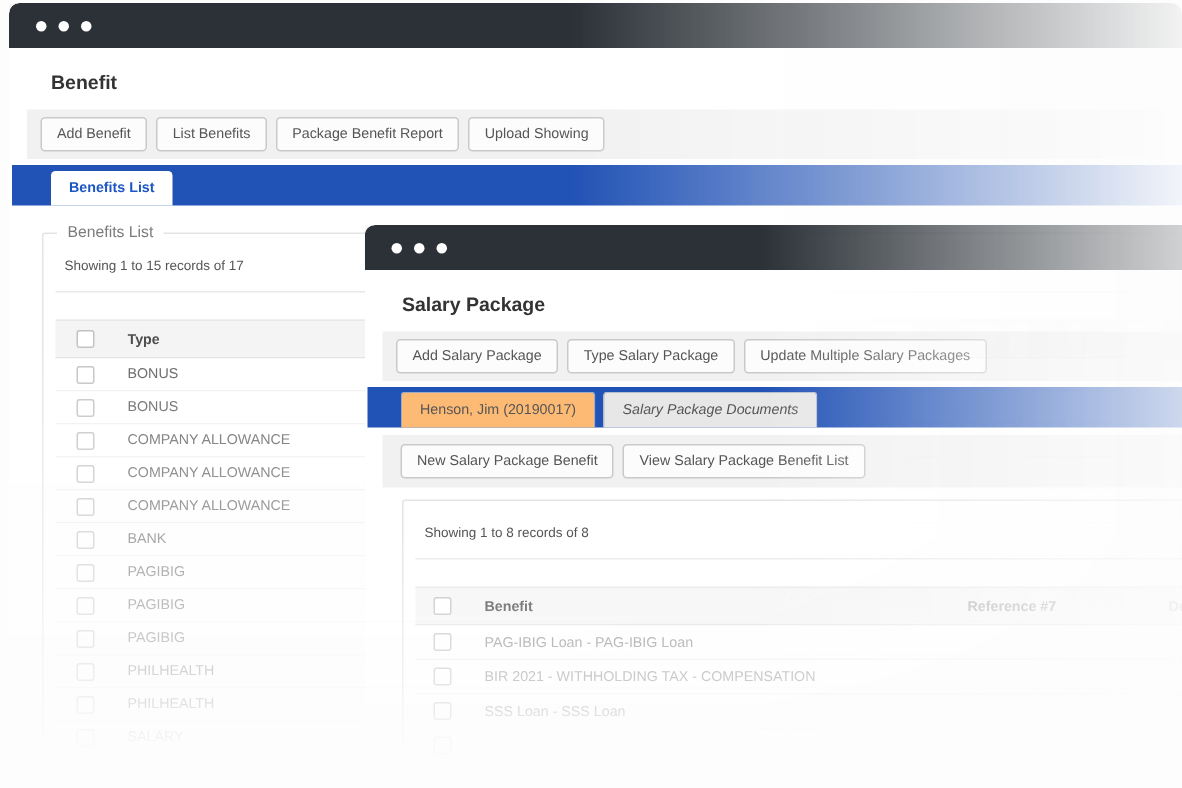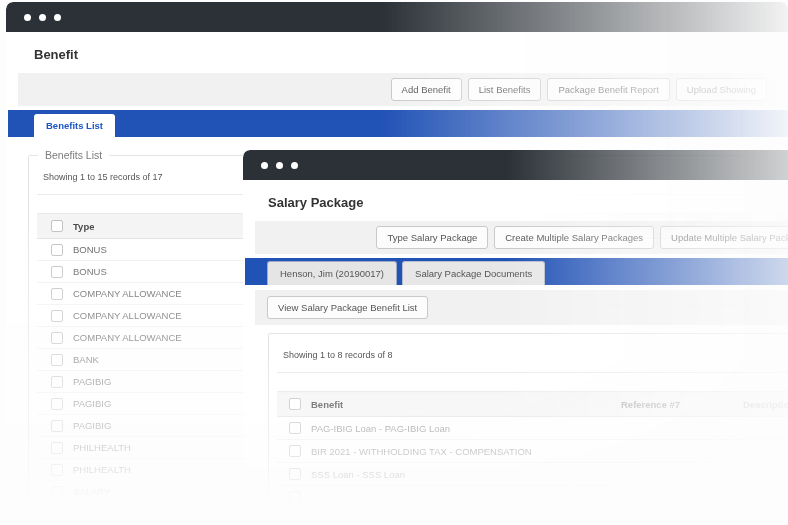--- a/index.html
+++ b/index.html
@@ -28,48 +28,48 @@
             mask-image:linear-gradient(to right,#000 44%,rgba(0,0,0,0.06) 100%);
   }
   .window{
     width:100%;height:100%;background:#fff;border-radius:7px;
     box-shadow:0 5px 18px rgba(0,0,0,0.16);overflow:hidden;
   }
   .titlebar{height:30px;background:#2b3137;display:flex;align-items:center;padding-left:18px;gap:8px;border-radius:7px 7px 0 0;}
   .dot{width:7px;height:7px;border-radius:50%;background:#fff;}
   .win-title{font-size:13px;font-weight:bold;color:#333;margin:15px 0 0 28px;}
   #front-inner .win-title{margin-left:25px;}
-  .toolbar{margin:11px 12px 0 12px;background:#f1f1f1;padding:5px 9px;display:flex;gap:6px;align-items:center;justify-content:flex-end;}
+  .toolbar{margin:11px 12px 0 12px;background:#f1f1f1;padding:5px 9px;display:flex;gap:6px;align-items:center;}
   .btn{
     background:#fcfcfc;border:1px solid #c9c9c9;border-radius:3px;
     font-size:9.5px;color:#555;padding:5px 10px;white-space:nowrap;cursor:pointer;flex:none;
     font-family:"Liberation Sans",sans-serif;
   }
   .tabbar{margin:4px 0 0 2px;background:#2152b5;height:27px;display:flex;align-items:flex-end;gap:5px;}
   #back-inner .tabbar{padding-left:26px;}
   #front-inner .tabbar{padding-left:22px;}
   .tab{font-size:9.5px;padding:6px 12px;border-radius:3px 3px 0 0;white-space:nowrap;cursor:pointer;}
   .tab.active{background:#fff;color:#1b56c4;font-weight:bold;}
-  .tab.t-light{background:#e5e5e5;color:#555;border:1px solid #9fabc4;border-bottom:none;}
-  .tab.t-gray{background:#e7e7e7;color:#555;border:1px solid #b5bdcd;border-bottom:none;}
+  .tab.t-light{background:#fdba74;color:#555;border:1px solid #9fabc4;border-bottom:none;}
+  .tab.t-gray{background:#e7e7e7;color:#555;border:1px solid #b5bdcd;border-bottom:none;font-style:italic;}
   .subtoolbar{margin:5px 12px 0 12px;background:#f1f1f1;padding:6px 12px;display:flex;gap:6px;align-items:center;}
   .fieldset{position:relative;border:1px solid #e4e4e4;border-radius:2px;padding:14px 0 40px 8px;}
   #back-inner .fieldset{margin:18px 0 0 22px;height:340px;}
   #front-inner .fieldset{margin:8px 0 0 25px;height:200px;}
   .legend{position:absolute;top:-7px;left:9px;background:#fff;padding:0 7px;font-size:10.5px;color:#7c7c7c;white-space:nowrap;}
   .summary{font-size:9px;color:#555;margin:2px 0 12px 6px;}
   .rule{border:none;border-top:1px solid #e9e9e9;margin:0;}
   .table{margin-top:18px;}
   .thead{display:flex;align-items:center;background:#f4f4f4;height:24px;font-size:9.5px;font-weight:bold;color:#4a4a4a;border-top:1px solid #e8e8e8;border-bottom:1px solid #e2e2e2;}
   .trow{display:flex;align-items:center;height:21px;font-size:9.5px;color:#606060;border-bottom:1px solid #f0f0f0;background:#fff;}
   #front-inner .trow{height:22px;color:#8a8a8a;}
   .cb{width:10px;height:10px;border:1px solid #c2c2c2;border-radius:2px;background:#fff;flex:none;cursor:pointer;}
   #back-inner .cb{margin-left:14px;}
   #front-inner .cb{margin-left:12px;}
-  .cell{margin-left:10px;white-space:nowrap;overflow:hidden;}
+  .cell{margin-left:22px;white-space:nowrap;overflow:hidden;}
   .c-benefit{width:300px;}
   .c-ref{width:112px;color:#9a9a9a;}
   .c-desc{color:#b5b5b5;}
   .bottom-fade{
     position:absolute;left:0;right:0;bottom:0;height:58px;z-index:9;pointer-events:none;
     background:linear-gradient(to bottom,rgba(253,253,253,0),#fdfdfd 88%);
   }
 </style>
 </head>
 <body>
@@ -166,32 +166,33 @@
 <div id="front-inner">
 <div class="window">
   <div class="titlebar">
     <span class="dot"></span>
     <span class="dot"></span>
     <span class="dot"></span>
   </div>
   <div class="win-title">Salary Package</div>
 
   <div class="toolbar">
+    <button class="btn">Add Salary Package</button>
     <button class="btn">Type Salary Package</button>
-    <button class="btn">Create Multiple Salary Packages</button>
     <button class="btn">Update Multiple Salary Packages</button>
 
   </div>
 
   <div class="tabbar">
     <div class="tab t-light">Henson, Jim (20190017)</div>
     <div class="tab t-gray">Salary Package Documents</div>
   </div>
 
   <div class="subtoolbar">
+    <button class="btn">New Salary Package Benefit</button>
     <button class="btn">View Salary Package Benefit List</button>
   </div>
 
   <div class="fieldset">
     <div class="summary">Showing 1 to 8 records of 8</div>
     <hr class="rule">
     <div class="table">
       <div class="thead">
         <span class="cb"></span>
         <span class="cell c-benefit">Benefit</span>

